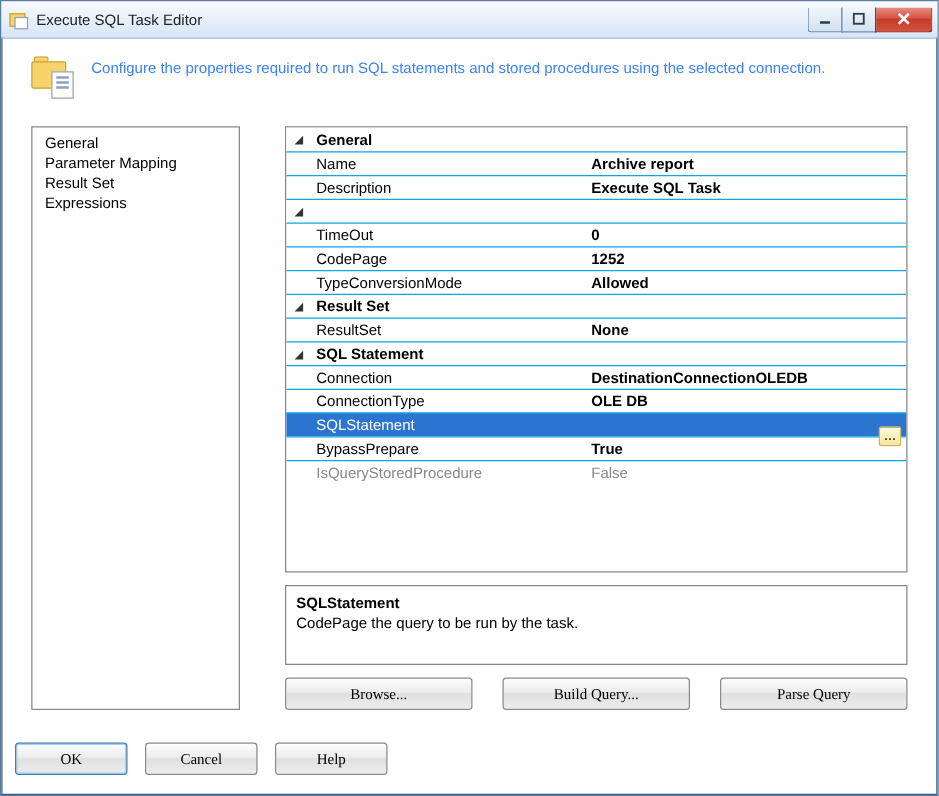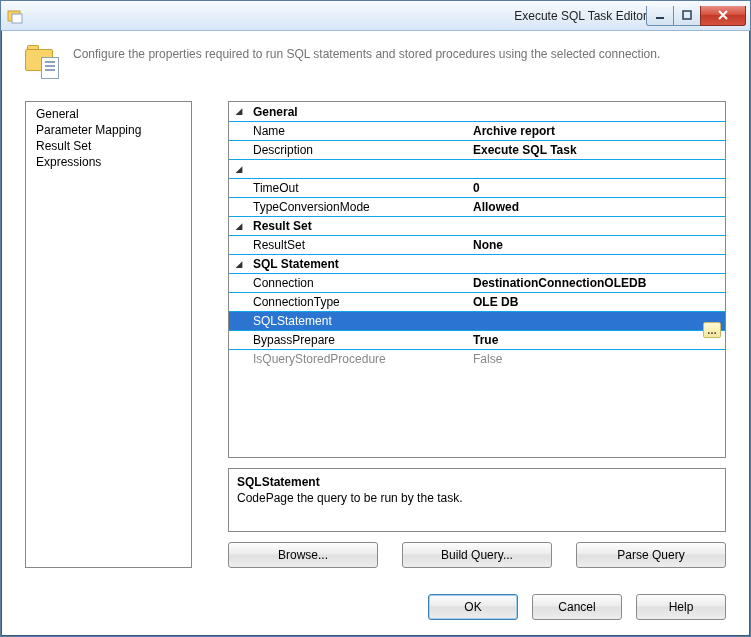--- a/index.html
+++ b/index.html
@@ -1,32 +1,32 @@
 <!DOCTYPE html>
 <html><head>
 <meta charset="utf-8">
 <style>
   * { box-sizing: border-box; }
   html, body { margin: 0; padding: 0; font-family: "Segoe UI", Tahoma, sans-serif; font-size: 12px; color: #000; }
   .window { width: 751px; height: 637px; border: 1px solid #5a7ca0; background: #fff; position: relative; display: flex; flex-direction: column; box-shadow: 0 0 0 1px #3b5c82 inset; }
-  .titlebar { height: 30px; background: linear-gradient(to bottom, #f7fbff 0%, #eaf2fb 40%, #d7e6f7 100%); border-bottom: 1px solid #9eb8d6; display: flex; align-items: center; padding-left: 6px; text-align: right; }
+  .titlebar { height: 30px; background: linear-gradient(to bottom, #f7fbff 0%, #eaf2fb 40%, #d7e6f7 100%); border-bottom: 1px solid #9eb8d6; display: flex; align-items: center; padding-left: 6px; }
   .titlebar .app-icon { width: 16px; height: 16px; margin-right: 6px; }
   .titlebar .title { flex: 1; color: #222; }
   .win-btns { display: flex; height: 20px; margin-right: 4px; }
   .win-btn { width: 28px; height: 20px; border: 1px solid #6f8fb3; border-top: none; margin-left: -1px; background: linear-gradient(to bottom,#f0f5fb,#d4e2f1); display:flex; align-items:center; justify-content:center; }
   .win-btn.min { border-bottom-left-radius: 3px; }
   .win-btn.close { width: 46px; background: linear-gradient(to bottom,#e78f85,#d6513f 45%,#c33a28 50%,#d6513f); border-color:#8b2c21; border-bottom-right-radius: 3px; }
   .win-btn svg { display:block; }
   .header-strip { padding: 14px 24px 18px 24px; display:flex; align-items:flex-start; }
   .header-icon { width: 34px; height: 34px; margin-right: 14px; position: relative; }
   .folder-back { position:absolute; left:0; top:4px; width:28px; height:22px; background:#f8d36a; border:1px solid #caa22f; border-radius:2px; }
   .folder-tab { position:absolute; left:2px; top:0; width:12px; height:6px; background:#f8d36a; border:1px solid #caa22f; border-bottom:none; border-radius:2px 2px 0 0; }
   .page-ico { position:absolute; right:0; bottom:0; width:18px; height:22px; background:#fff; border:1px solid #8fa2b8; }
   .page-ico::before { content:""; position:absolute; top:3px; left:3px; right:3px; height:2px; background:#8fa2b8; box-shadow: 0 4px 0 #8fa2b8, 0 8px 0 #8fa2b8; }
-  .header-text { color:#737373; font-size: 12px; line-height: 1.3; padding-top:2px;text-align:right; }
+  .header-text { color:#3b82f6; font-size: 12px; line-height: 1.3; padding-top:2px;text-align:right; }
   .body-area { flex:1; display:flex; padding: 4px 24px 16px 24px; gap: 36px; }
   .sidebar { width: 170px; border: 1px solid #888; background:#fff; padding: 4px 10px; }
   .sidebar-item { padding: 1px 0; cursor: default; }
   .main-col { flex:1; display:flex; flex-direction:column; gap: 10px; }
   .propgrid { flex:1; border:1px solid #888; background:#fff; overflow:hidden; }
   .pg-row { display:flex; align-items:center; height:19px; border-top: 1px solid #0ea5e9; }
   .pg-row:first-child { border-top:none; }
   .pg-gutter { width: 20px; display:flex; justify-content:center; align-items:center; font-size:10px; color:#555; }
   .pg-cat .pg-gutter { color:#333; }
   .pg-name { width: 220px; padding-left: 4px; }
@@ -35,22 +35,22 @@
   .pg-prop .pg-name { padding-left: 4px; }
   .pg-value { flex:1; padding-left: 4px; font-weight: bold; position:relative; }
   .pg-row.selected { background:#2b74d0; color:#fff; }
   .pg-row.selected .pg-value { color:#fff; }
   .pg-row.disabled { color:#888; }
   .pg-row.disabled .pg-value { font-weight: normal; }
   .ellipsis-btn { position:absolute; right:4px; top:1px; width:18px; height:16px; border:1px solid #c9b568; background:linear-gradient(to bottom,#fff8d8,#f7e79a); border-radius:2px; display:flex; align-items:center; justify-content:center; font-size:10px; color:#333; }
   .desc-panel { border:1px solid #888; background:#fff; padding: 6px 8px; height: 64px; }
   .desc-title { font-weight:bold; margin-bottom: 2px; }
   .btn-row { display:flex; gap: 24px; justify-content:flex-start; }
-  .btn { height: 26px; min-width: 150px; border:1px solid #8a8a8a; border-radius:3px; background:linear-gradient(to bottom,#fdfdfd,#ececec 45%,#e0e0e0 50%,#ededed); cursor:default; font-family:Liberation Sans, sans-serif; font-size:12px; }
-  .footer { border-top: none; padding: 10px 24px 16px 32px; display:flex; justify-content:flex-end; gap: 14px; }
+  .btn { height: 26px; min-width: 150px; border:1px solid #8a8a8a; border-radius:3px; background:linear-gradient(to bottom,#fdfdfd,#ececec 45%,#e0e0e0 50%,#ededed); cursor:default; font-family:Liberation Serif, serif; font-size:12px; }
+  .footer { border-top: none; padding: 10px 24px 16px 11px; display:flex; justify-content:flex-start; gap: 14px; }
   .footer .btn { min-width: 90px; }
   .btn.primary { border:1px solid #3c7fb1; box-shadow: 0 0 0 1px #a3d0ef inset; }
   .tri { font-size: 9px; line-height:1; }
 </style>
 </head>
 <body>
 
 <div class="window">
   <div class="titlebar">
     <span class="app-icon">
@@ -123,20 +123,25 @@
             </div>
             <div class="pg-value"></div>
           </div>
         <div class="pg-row pg-prop">
             <div class="pg-gutter"></div>
             <div class="pg-name">TimeOut</div>
             <div class="pg-value">0</div>
           </div>
         <div class="pg-row pg-prop">
             <div class="pg-gutter"></div>
+            <div class="pg-name">CodePage</div>
+            <div class="pg-value">1252</div>
+          </div>
+        <div class="pg-row pg-prop">
+            <div class="pg-gutter"></div>
             <div class="pg-name">TypeConversionMode</div>
             <div class="pg-value">Allowed</div>
           </div>
 
         <div class="pg-row pg-cat">
             <div class="pg-gutter">
               <span class="tri">◢</span>
             </div>
             <div class="pg-name">Result Set</div>
             <div class="pg-value"></div>

